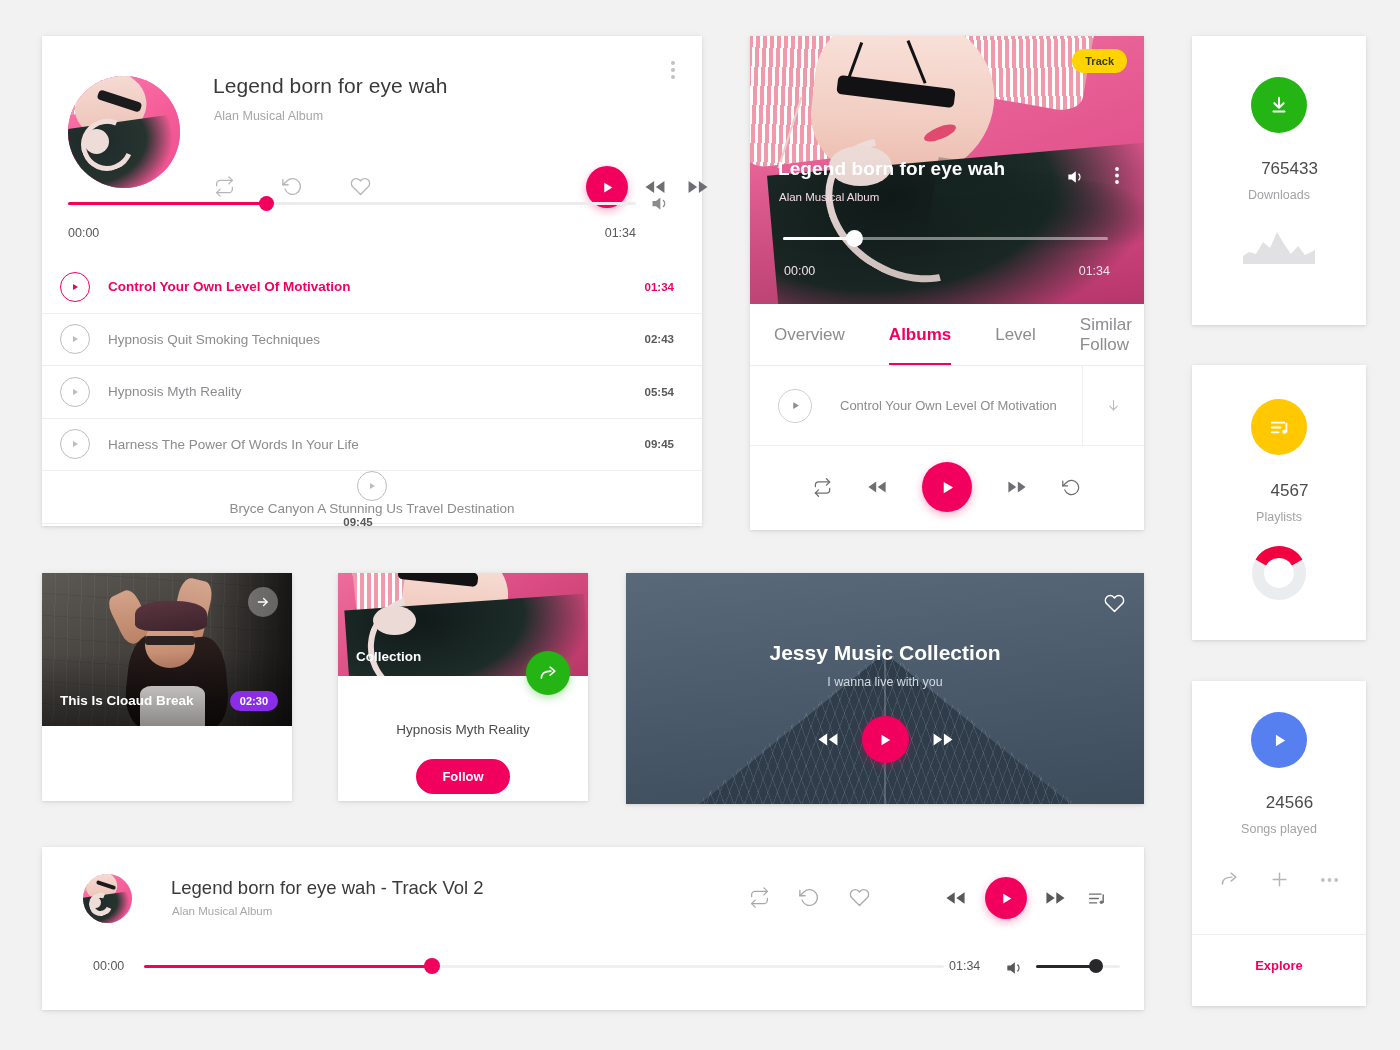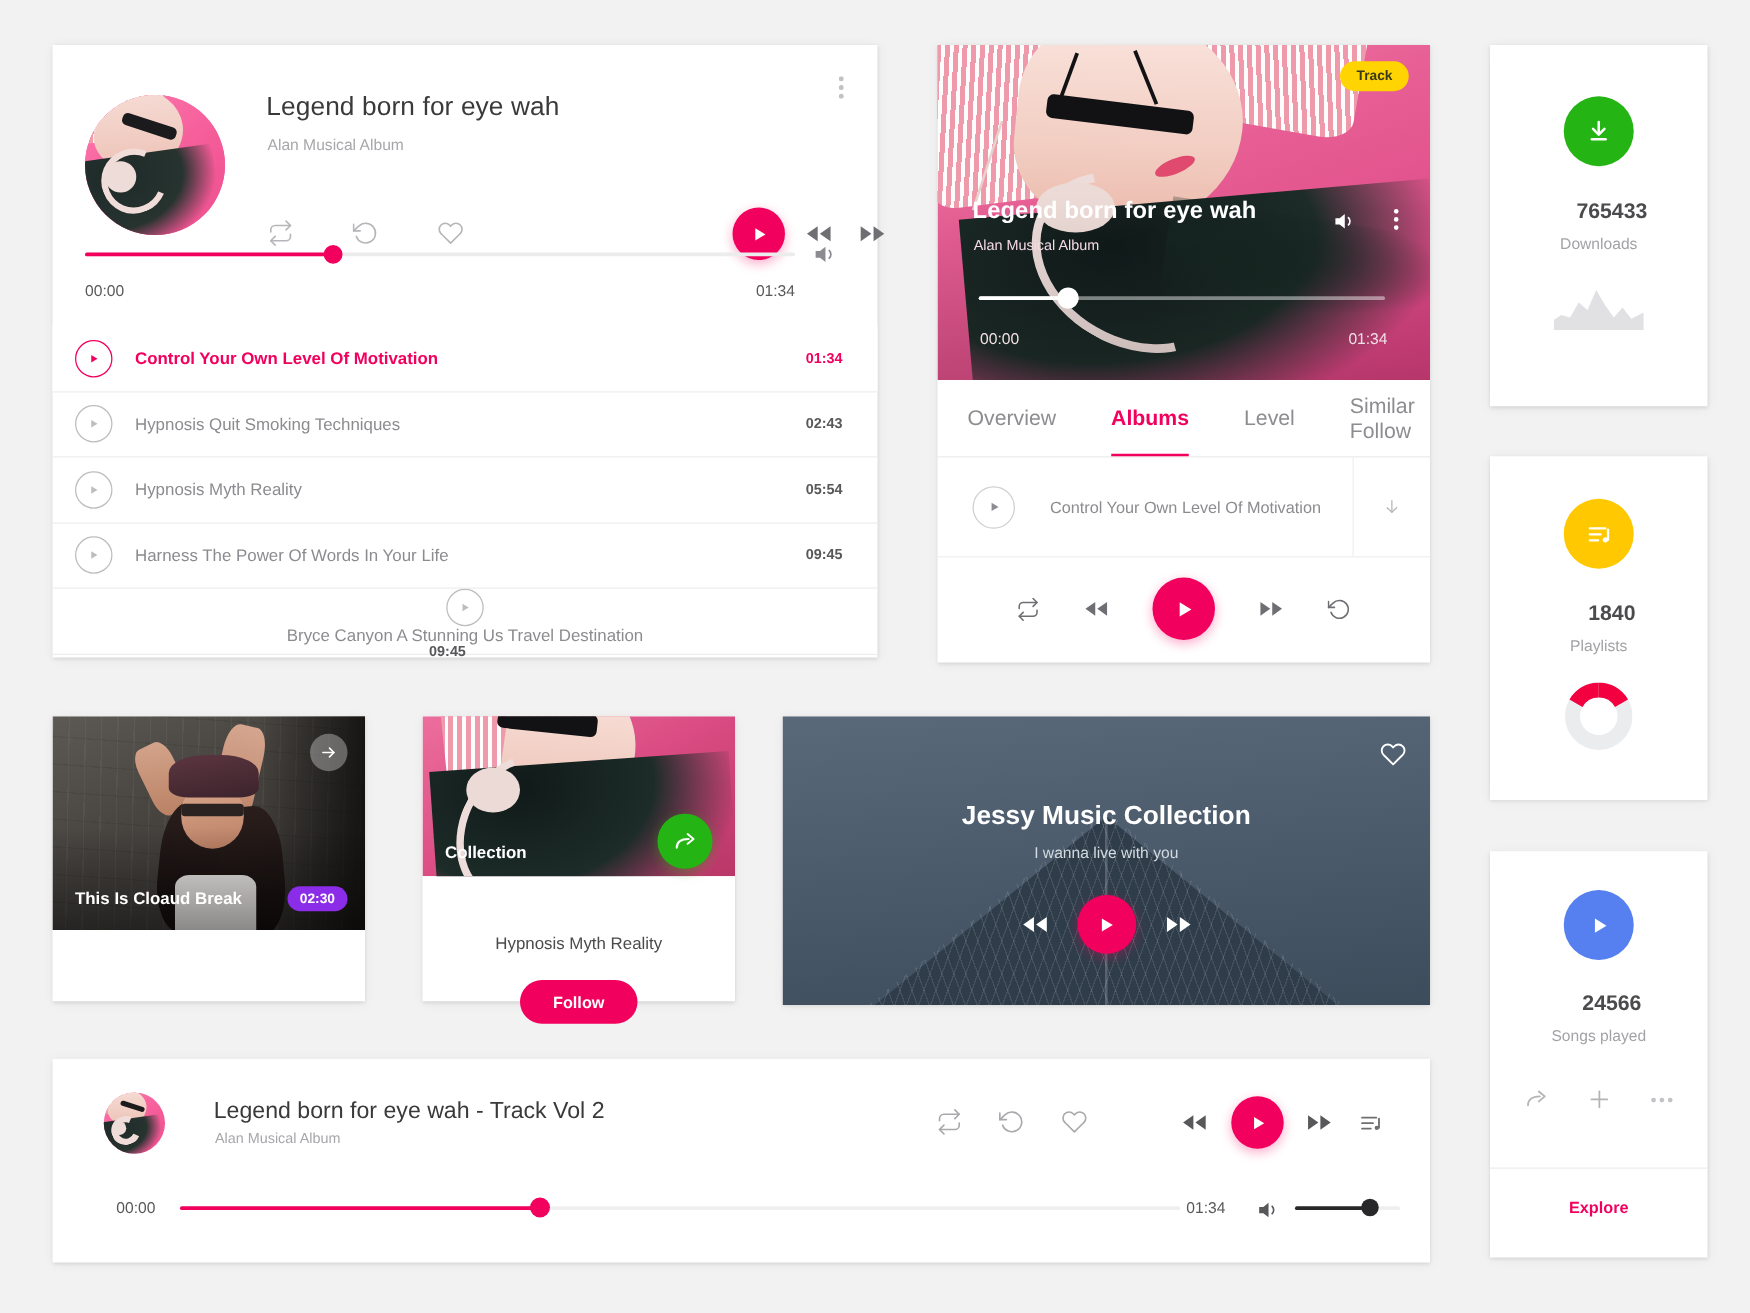--- a/index.html
+++ b/index.html
@@ -145,31 +145,31 @@
 
   .alb-controls { display: flex; align-items: center; justify-content: center; gap: 34px; height: 82px; }
   .alb-controls .ic { cursor: pointer; }
 
   
   .stat-card { left: 1192px; width: 174px; }
   #stat-downloads { top: 36px; height: 289px; }
   #stat-playlists { top: 365px; height: 275px; }
   #stat-songs     { top: 681px; height: 325px; }
   .stat-circle { width: 56px; height: 56px; border-radius: 50%; margin: 0 auto; display: flex; align-items: center; justify-content: center; }
-  .stat-num { text-align: center; font-size: 17px; font-weight: 700; color: #4b4b4e; padding-left: 21px; }
+  .stat-num { text-align: center; font-size: 17px; font-weight: 400; color: #4b4b4e; padding-left: 21px; }
   .stat-lbl { text-align: center; font-size: 12.5px; color: #a3a3a7; }
   .spark { display: block; margin: 0 auto; }
   .donut { display: block; margin: 0 auto; }
   .stat-actions { display: flex; align-items: center; justify-content: center; gap: 31px; }
   .explore-div { border-top: 1px solid #ededed; }
   .explore { text-align: center; font-size: 13px; color: #f2005e; font-weight: 700; cursor: pointer; }
 
   
   #card-cloaud { left: 42px; top: 573px; width: 250px; height: 228px; }
-  .cb-img { position: relative; height: 171px; overflow: hidden; }
+  .cb-img { position: relative; height: 153px; overflow: hidden; }
   .cb-art { position: absolute; inset: 0; background: linear-gradient(150deg,#5d5a56 0%, #474440 40%, #32302d 100%); }
   .cb-art .wall { position: absolute; inset: 0;
     background: repeating-linear-gradient(91deg, rgba(255,255,255,.045) 0 1px, rgba(0,0,0,0) 1px 13px),
                 repeating-linear-gradient(4deg, rgba(0,0,0,.08) 0 1px, rgba(0,0,0,0) 1px 22px); }
   .cb-art .dark { position: absolute; right: 0; top: 0; width: 34%; height: 100%;
     background: linear-gradient(to left, rgba(10,9,8,.78), rgba(10,9,8,0)); }
   .cb-art .hairL { position: absolute; left: 34%; top: 40%; width: 22%; height: 62%;
     background: linear-gradient(180deg,#2a1e1c,#120d0c); border-radius: 40% 20% 30% 40%; transform: rotate(6deg); }
   .cb-art .hairR { position: absolute; left: 54%; top: 42%; width: 20%; height: 60%;
     background: linear-gradient(180deg,#2a1e1c,#120d0c); border-radius: 20% 40% 40% 30%; transform: rotate(-5deg); }
@@ -194,21 +194,21 @@
   .cb-foot { display: flex; align-items: center; height: 57px; padding: 0 17px; }
   .cb-av { width: 25px; height: 25px; border-radius: 50%; overflow: hidden; position: relative;
     background: linear-gradient(160deg,#9fb4c4 0%, #7b93a6 45%, #5f7486 100%); }
   .cb-av::after { content:""; position:absolute; left:-10%; bottom:0; width:120%; height:48%;
     background: linear-gradient(120deg,#4e6273,#7d93a3); border-radius: 40% 40% 0 0; }
   .cb-ch { font-size: 12.5px; color: #a0a0a4; margin-left: 12px; }
   .cb-fav { margin-left: auto; font-size: 12.5px; color: #a0a0a4; cursor: pointer; }
 
   
   #card-collection { left: 338px; top: 573px; width: 250px; height: 228px; }
-  .col-img { position: relative; height: 128px; overflow: hidden; text-decoration: underline; }
+  .col-img { position: relative; height: 103px; overflow: hidden; text-decoration: underline; }
   .col-art { position: absolute; inset: 0; }
   .col-art .bg { position: absolute; inset: 0; background: linear-gradient(150deg,#ec6e9c 0%, #da4c83 50%, #b93768 100%); }
   .col-art .stripe { position: absolute; left: 6%; top: -34%; width: 48%; height: 70%;
     background: repeating-linear-gradient(96deg,#fdfdfd 0 3px, #ef9aab 3px 7px); transform: rotate(-6deg); }
   .col-art .skin { position: absolute; left: 26%; top: -24%; width: 42%; height: 90%;
     background: linear-gradient(175deg,#fae6df 0%,#f0c9be 70%,#e7b4a5 100%);
     border-radius: 46% 54% 58% 42%; transform: rotate(8deg); }
   .col-art .lips { position: absolute; left: 44%; top: 30%; width: 26px; height: 9px; background: #e04a6e; border-radius: 50%; transform: rotate(-20deg);}
   .col-art .bra { position: absolute; left: 24%; top: -4%; width: 32%; height: 14%; background: #121214; border-radius: 5px; transform: rotate(6deg); }
   .col-art .hair { position: absolute; left: 4%; top: 28%; width: 96%; height: 110%;
@@ -559,21 +559,21 @@
       <span class="ic">
         <svg width="23" height="23" viewBox="0 0 24 24" fill="none" stroke="#ffffff" stroke-width="1.9" stroke-linecap="round">
           <line x1="4" y1="7" x2="17" y2="7"></line>
             <line x1="4" y1="12" x2="13" y2="12"></line>
             <line x1="4" y1="17" x2="11" y2="17"></line>
           <circle cx="17" cy="16.5" r="2.2" fill="#ffffff" stroke="none"></circle>
             <line x1="19.2" y1="16.5" x2="19.2" y2="8"></line>
         </svg>
       </span>
     </div>
-    <div class="stat-num" style="margin-top:26px;">1840</div>
+    <div class="stat-num" style="margin-top:26px;">4567</div>
     <div class="stat-lbl" style="margin-top:9px;">Playlists</div>
     <svg class="donut" width="54" height="54" viewBox="0 0 54 54" style="margin-top:22px;">
       <circle cx="27" cy="27" r="21" fill="none" stroke="#eaeced" stroke-width="12"></circle>
       <path d="M27 6 A21 21 0 0 1 45.2 16.5" fill="none" stroke="#f2003f" stroke-width="12"></path>
       <path d="M27 6 A21 21 0 0 0 8.8 16.5" fill="none" stroke="#f2003f" stroke-width="12"></path>
     </svg>
   </div>
 
   <div class="card stat-card" id="stat-songs">
     <div class="stat-circle" style="margin-top:31px;background:#5680f0;">

